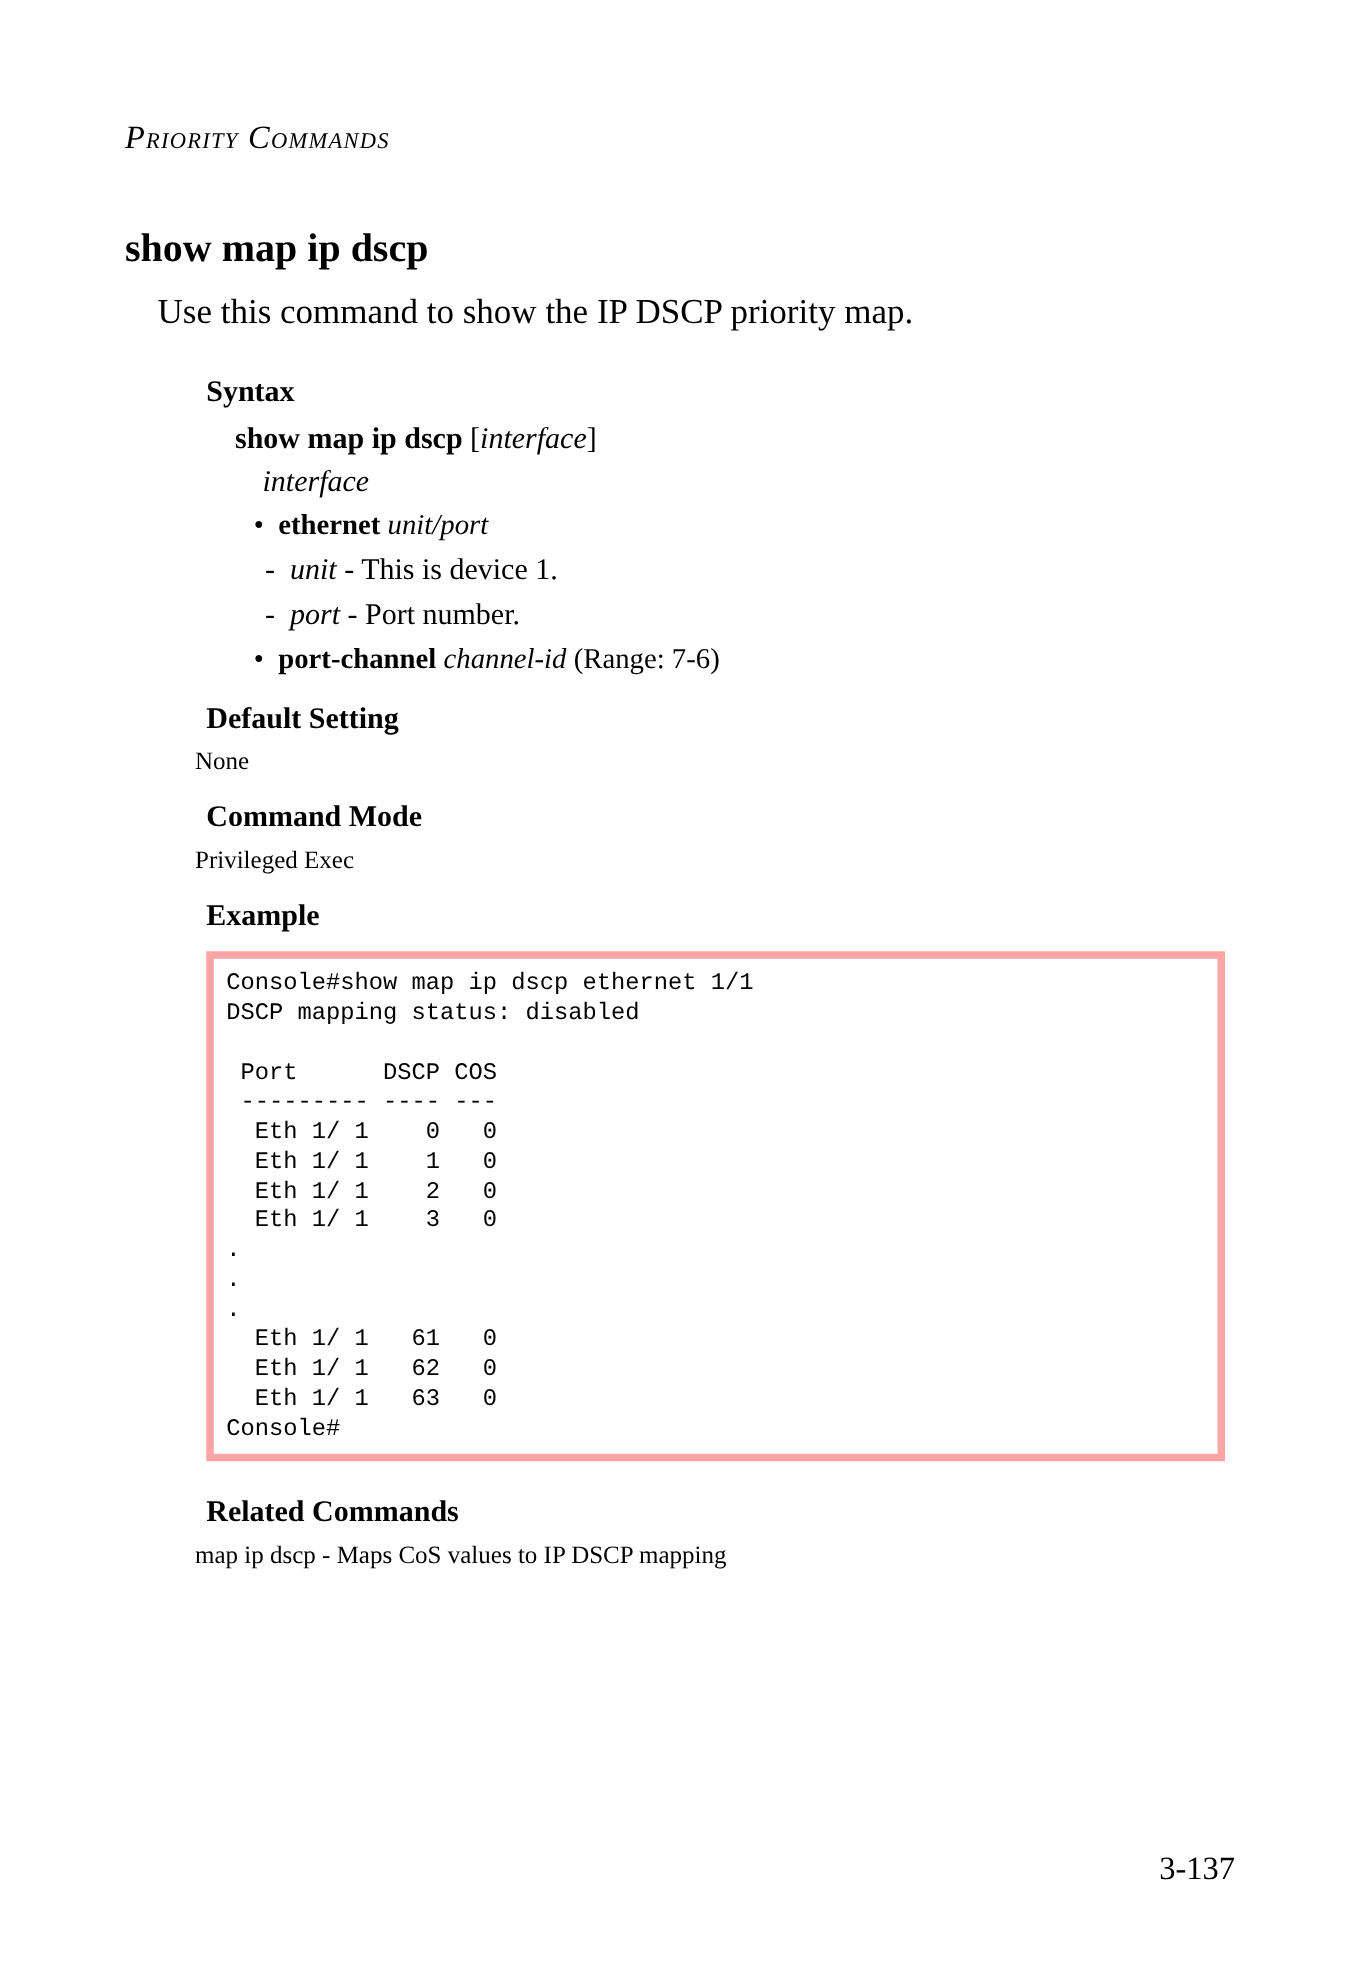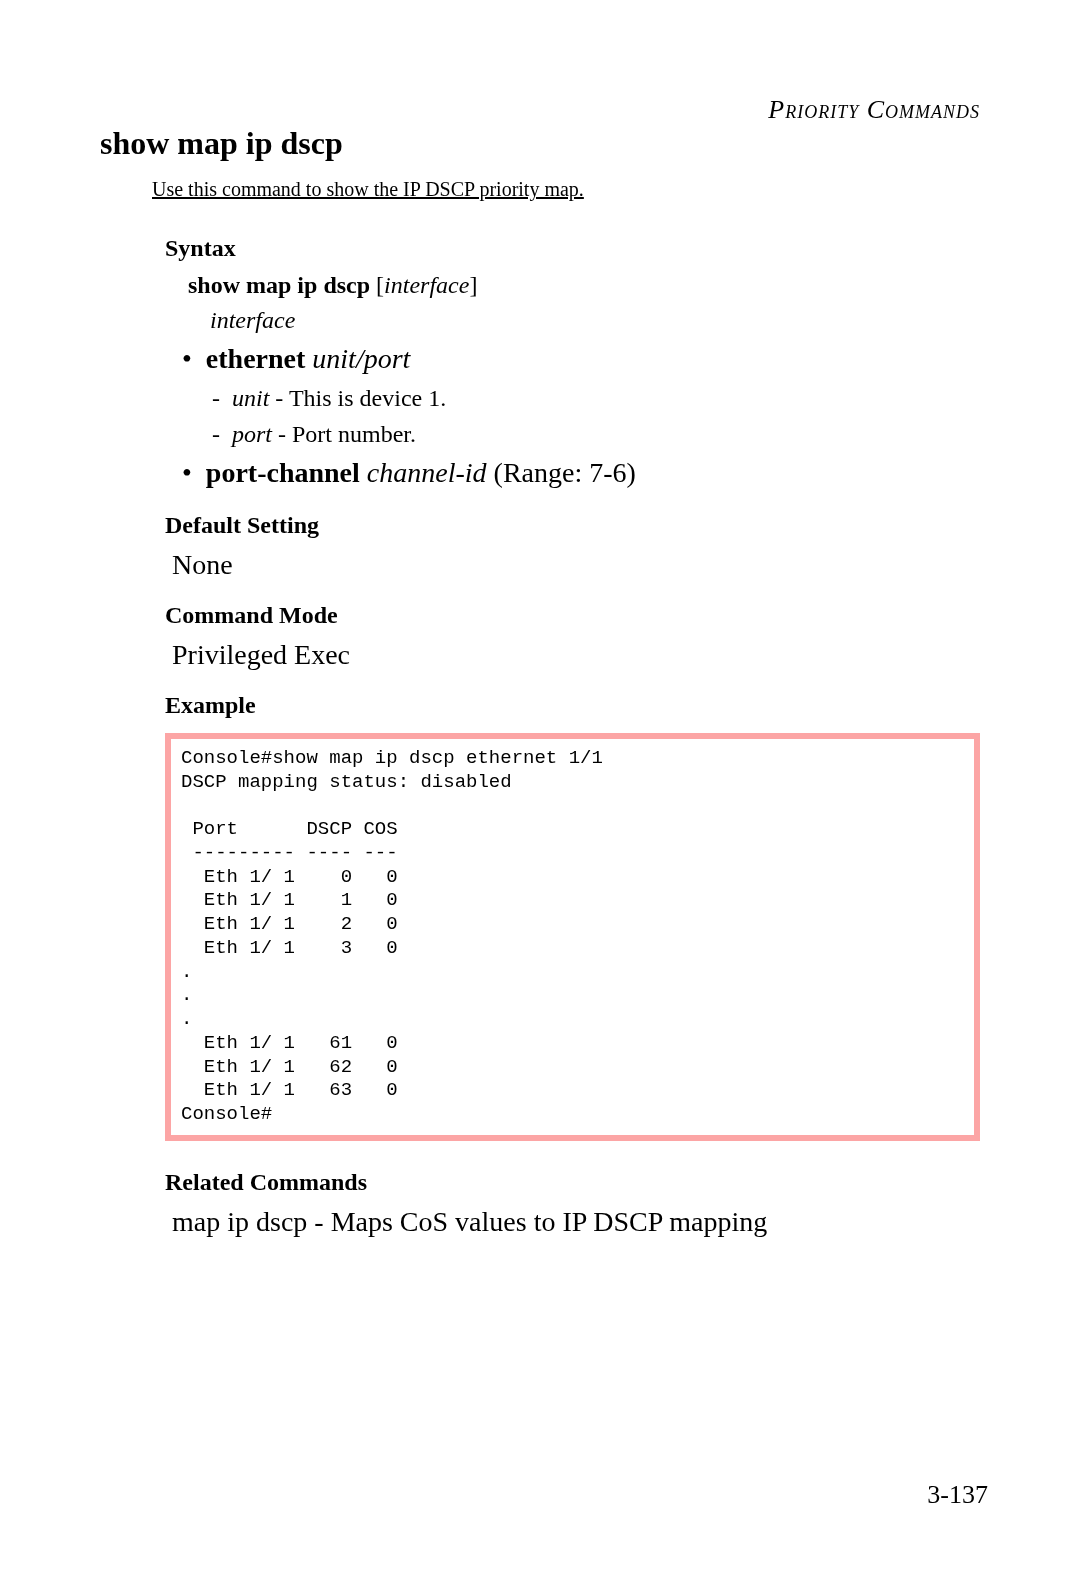--- a/index.html
+++ b/index.html
@@ -17,74 +17,74 @@
       position: relative;
       box-sizing: border-box;
     }
     .page {
       padding: 95px 100px 60px 100px;
       box-sizing: border-box;
       height: 100%;
       position: relative;
     }
     .header {
-      text-align: right;
+      text-align: left;
       font-variant: small-caps;
       font-style: italic;
       font-size: 26px;
       letter-spacing: 1px;
+      margin-bottom: 55px;
       font-family: Georgia, serif;
     }
     .title {
       font-size: 32px;
       font-weight: bold;
       margin-bottom: 14px;
     }
     .intro {
-      font-size: 20px;
-      margin-left: 52px;
+      font-size: 28px;
+      margin-left: 26px;
       margin-bottom: 32px;
       line-height: 1.35;
-      text-decoration: underline;
     }
     .section-label {
       font-size: 24px;
       font-weight: bold;
       margin-left: 65px;
       margin-top: 18px;
       margin-bottom: 6px;
     }
     .syntax-line {
       font-size: 24px;
       margin-left: 88px;
       line-height: 1.45;
       font-family: Liberation Serif, serif;
     }
     .syntax-sub {
       font-size: 24px;
       margin-left: 110px;
       line-height: 1.45;
     }
     .bullet-item {
-      font-size: 28px;
-      margin-left: 82px;
+      font-size: 23px;
+      margin-left: 103px;
       line-height: 1.5;
       text-indent: -20px;
       padding-left: 20px;
     }
     .dash-item {
       font-size: 24px;
       margin-left: 112px;
       line-height: 1.5;
       text-indent: -20px;
       padding-left: 20px;
     }
     .body-text {
-      font-size: 28px;
-      margin-left: 72px;
+      font-size: 20px;
+      margin-left: 56px;
       line-height: 1.4;
       margin-bottom: 4px;
     }
     .bold { font-weight: bold; }
     .italic { font-style: italic; }
     .code-box {
       border: 6px solid #fca5a5;
       margin: 14px 0 0 65px;
       padding: 8px 10px;
       font-family: 'Courier New', Courier, monospace;

